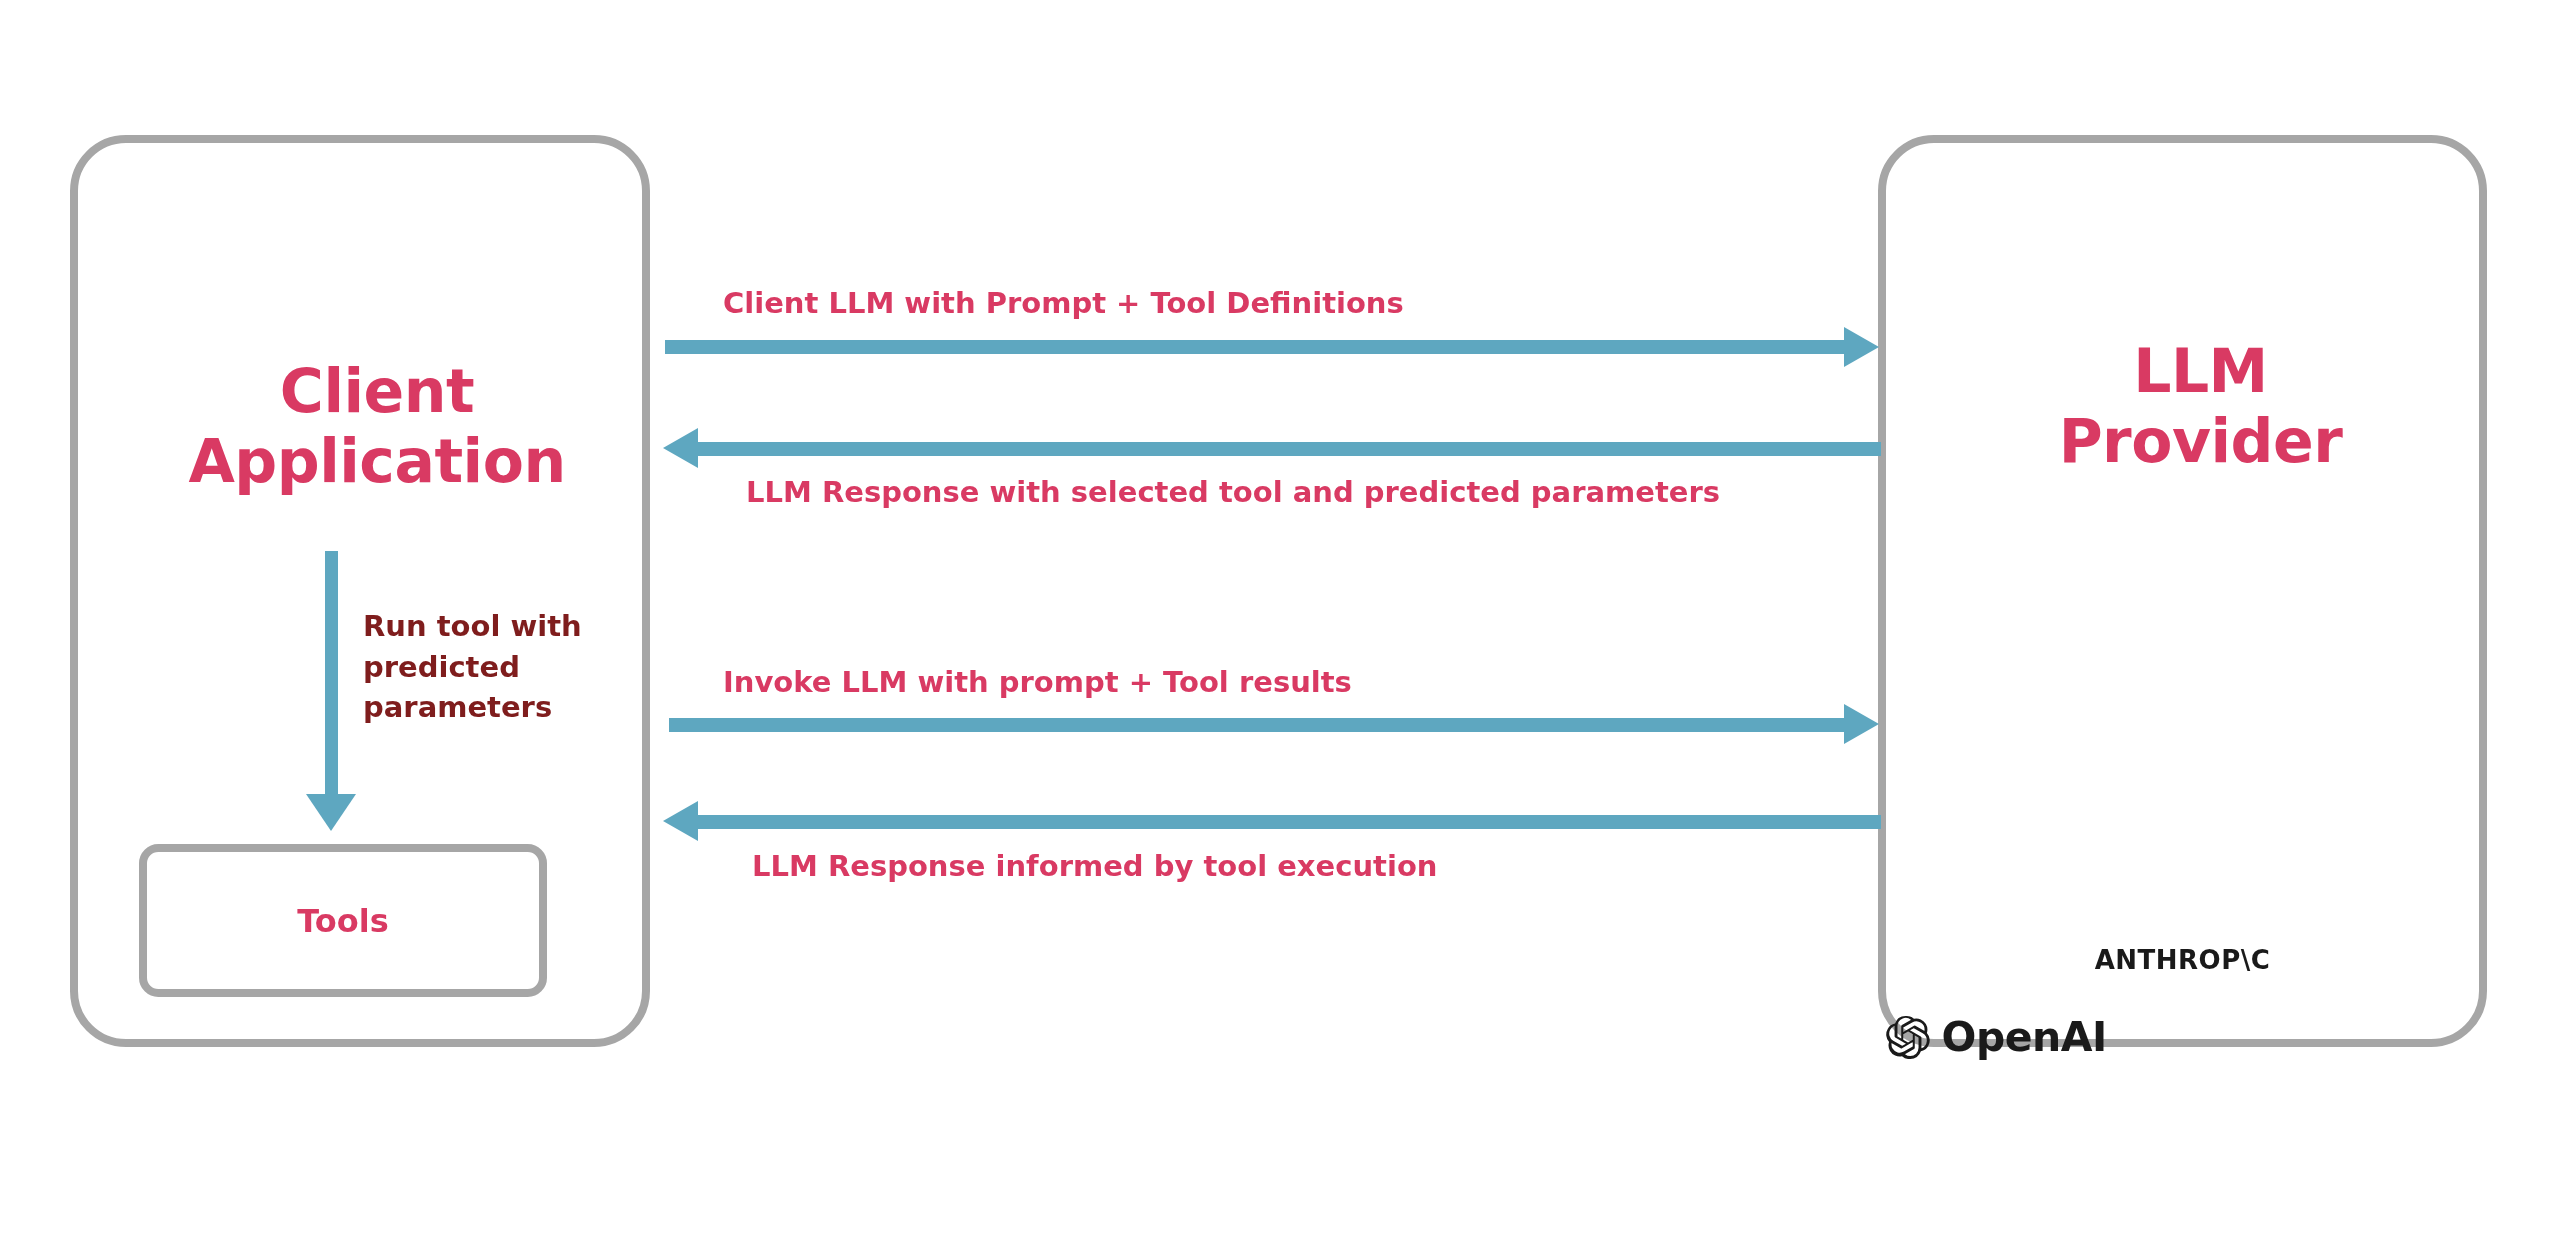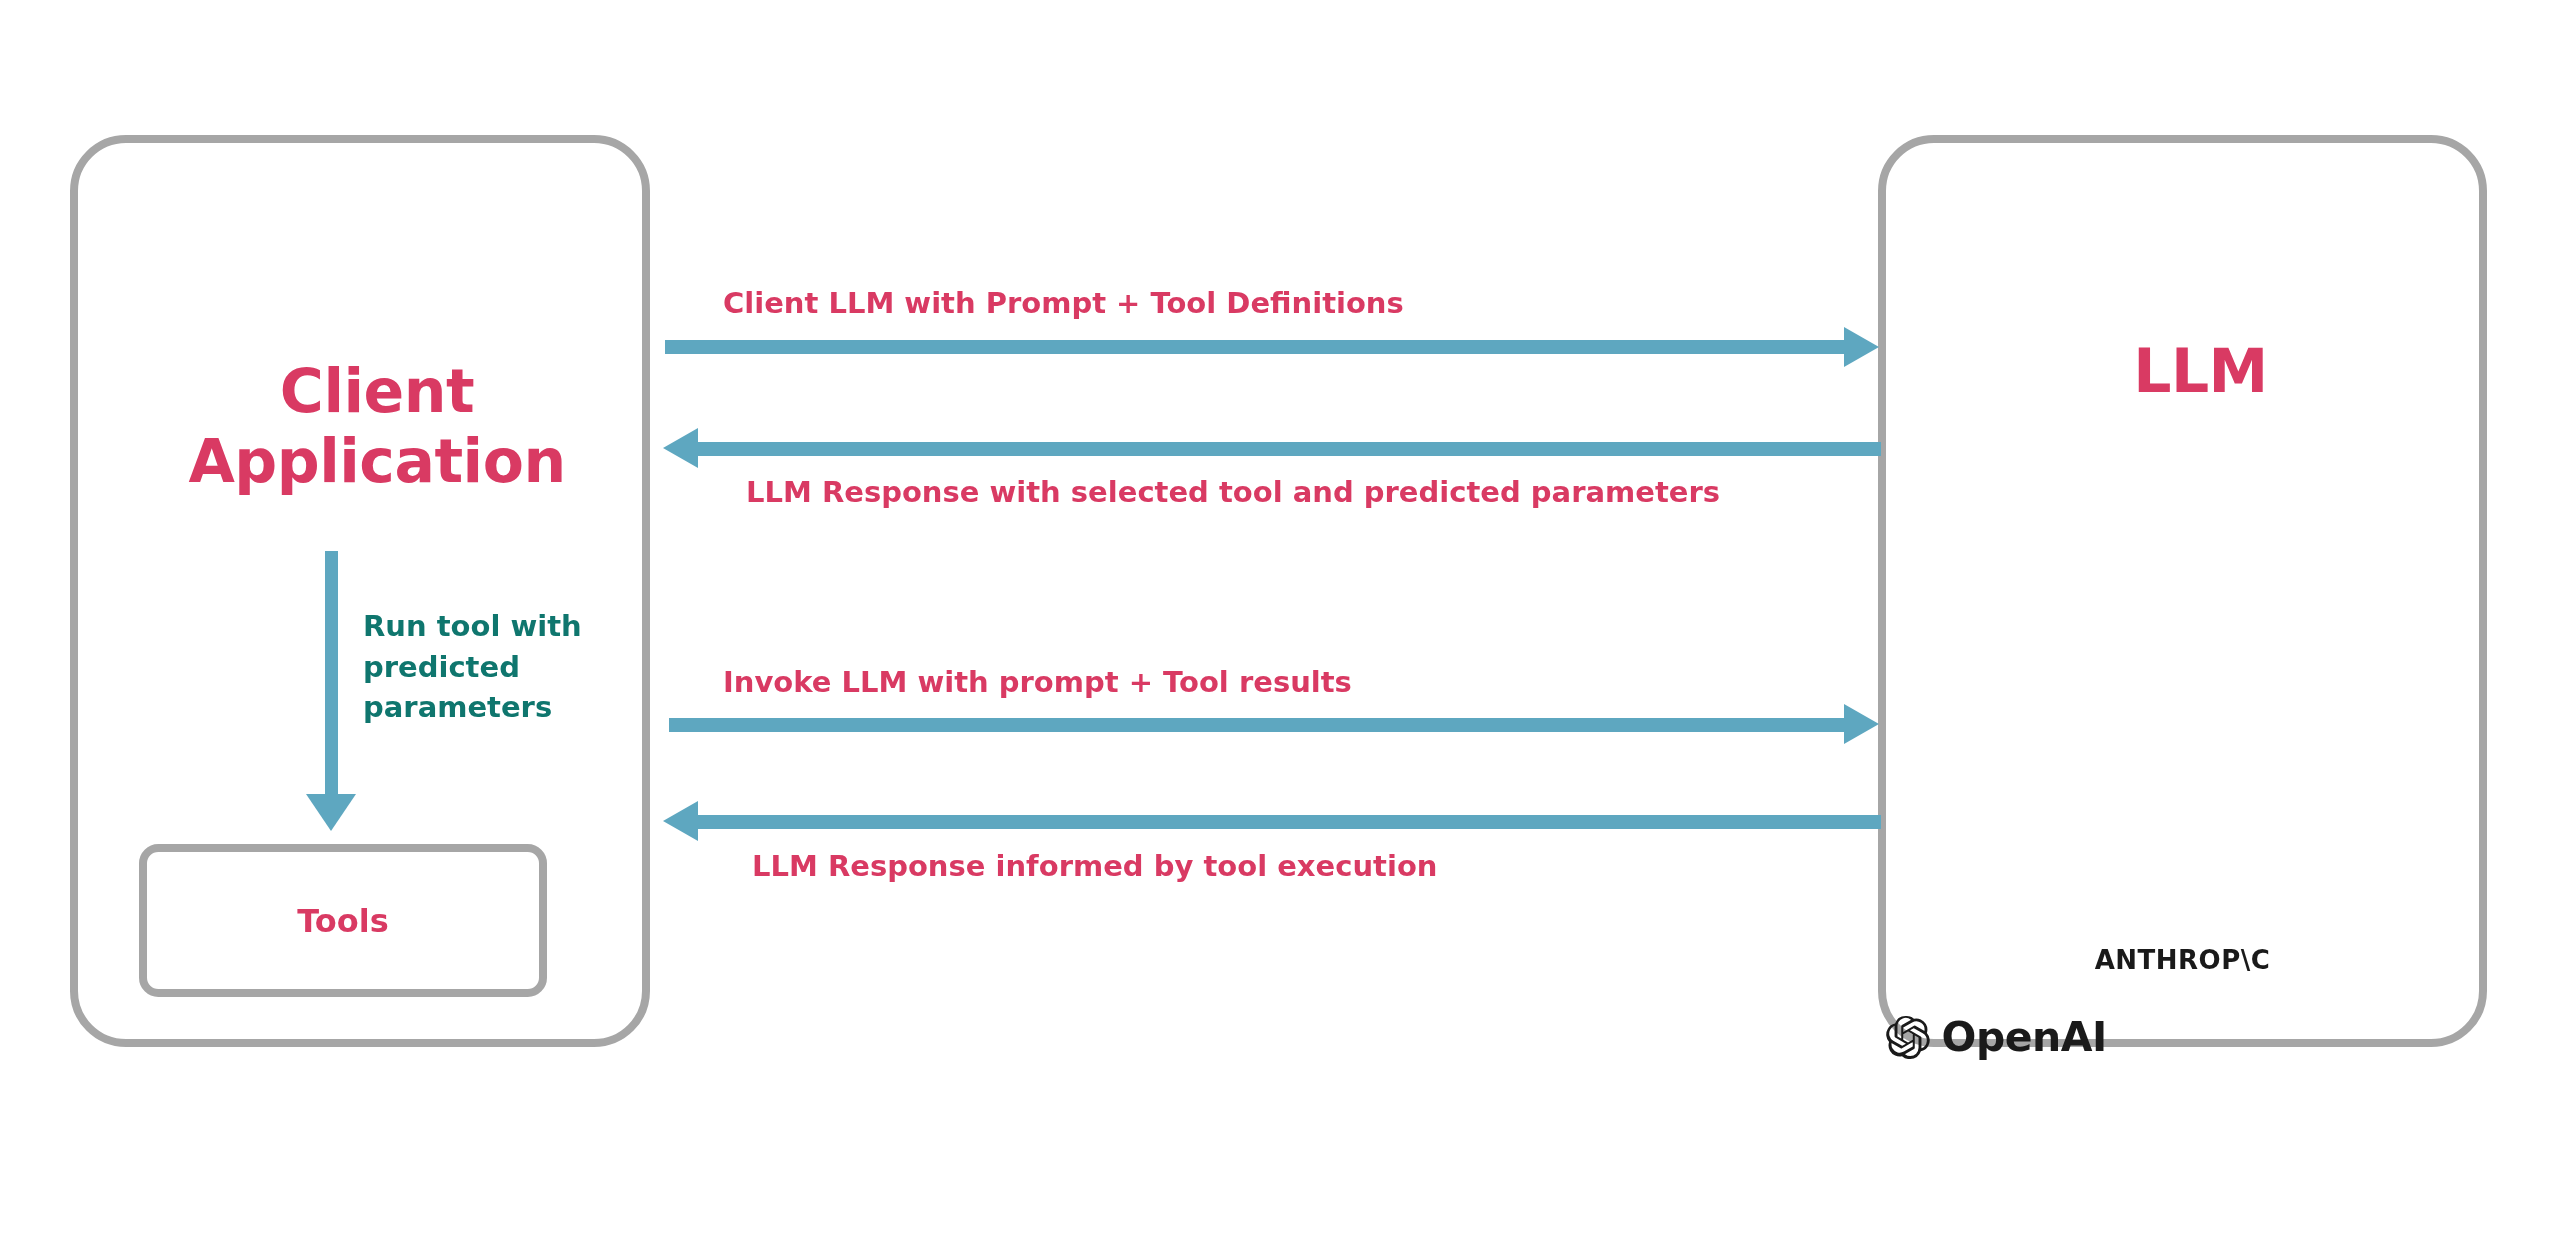--- a/index.html
+++ b/index.html
@@ -145,21 +145,21 @@
     width: 0;
     height: 0;
     border-left: 25px solid transparent;
     border-right: 25px solid transparent;
     border-top: 37px solid #5ea7c0;
   }
   #v-arrow-label {
     position: absolute;
     left: 363px;
     top: 606px;
-    color: #0f766e;
+    color: #7f1d1d;
     font-weight: 700;
     font-size: 29px;
     line-height: 1.4;
     width: 280px;
   }
 
   
   #anthropic-logo {
     position: absolute;
     left: 0;
@@ -204,20 +204,21 @@
     <div id="tools-label">Tools</div>
   </div>
 
   <div id="v-arrow-line"></div>
   <div id="v-arrow-head"></div>
   <div id="v-arrow-label">Run tool with predicted parameters</div>
 
   <div class="box" id="provider-box">
     <div class="box-title" id="provider-title">
       <div>LLM</div>
+      <div>Provider</div>
     </div>
 
     <div id="anthropic-logo">ANTHROP\C</div>
 
     <div id="openai-logo-row">
       <svg id="openai-mark" width="44" height="44" viewBox="0 0 24 24">
         <path fill="#1a1a1a" d="M22.28 9.82a5.98 5.98 0 0 0-.52-4.91 6.05 6.05 0 0 0-6.51-2.9A6 6 0 0 0 10.7.53 6.05 6.05 0 0 0 4.94 4.7a5.98 5.98 0 0 0-4 2.9 6.05 6.05 0 0 0 .75 7.1 5.98 5.98 0 0 0 .51 4.91 6.05 6.05 0 0 0 6.52 2.9A5.98 5.98 0 0 0 13.26 24a6.05 6.05 0 0 0 5.77-4.19 5.98 5.98 0 0 0 4-2.9 6.05 6.05 0 0 0-.75-7.09zm-9.02 12.6a4.48 4.48 0 0 1-2.88-1.04l.14-.08 4.78-2.76a.79.79 0 0 0 .39-.68v-6.74l2.02 1.17a.07.07 0 0 1 .04.06v5.58a4.5 4.5 0 0 1-4.49 4.49zM3.6 18.3a4.47 4.47 0 0 1-.54-3.01l.14.09 4.78 2.76a.77.77 0 0 0 .78 0l5.84-3.37v2.33a.08.08 0 0 1-.03.06L9.74 19.96a4.5 4.5 0 0 1-6.14-1.64zM2.34 7.9a4.48 4.48 0 0 1 2.34-1.97V11.6a.77.77 0 0 0 .39.68l5.81 3.35-2.02 1.17a.07.07 0 0 1-.07 0l-4.83-2.79A4.5 4.5 0 0 1 2.34 7.9zm16.6 3.86L13.1 8.38l2.01-1.16a.07.07 0 0 1 .07 0l4.83 2.79a4.49 4.49 0 0 1-.68 8.1v-5.67a.79.79 0 0 0-.4-.68zm2.01-3.02l-.14-.09-4.77-2.78a.78.78 0 0 0-.79 0L9.42 9.24V6.91a.07.07 0 0 1 .03-.06l4.83-2.79a4.49 4.49 0 0 1 6.67 4.65zM8.31 12.86L6.3 11.7a.07.07 0 0 1-.04-.06V6.07a4.49 4.49 0 0 1 7.37-3.45l-.14.08L8.7 5.46a.79.79 0 0 0-.39.68v6.72zm1.1-2.36l2.6-1.5 2.6 1.5v3l-2.6 1.5-2.6-1.5v-3z"></path>
       </svg>
       <span id="openai-wordmark">OpenAI</span>
     </div>

